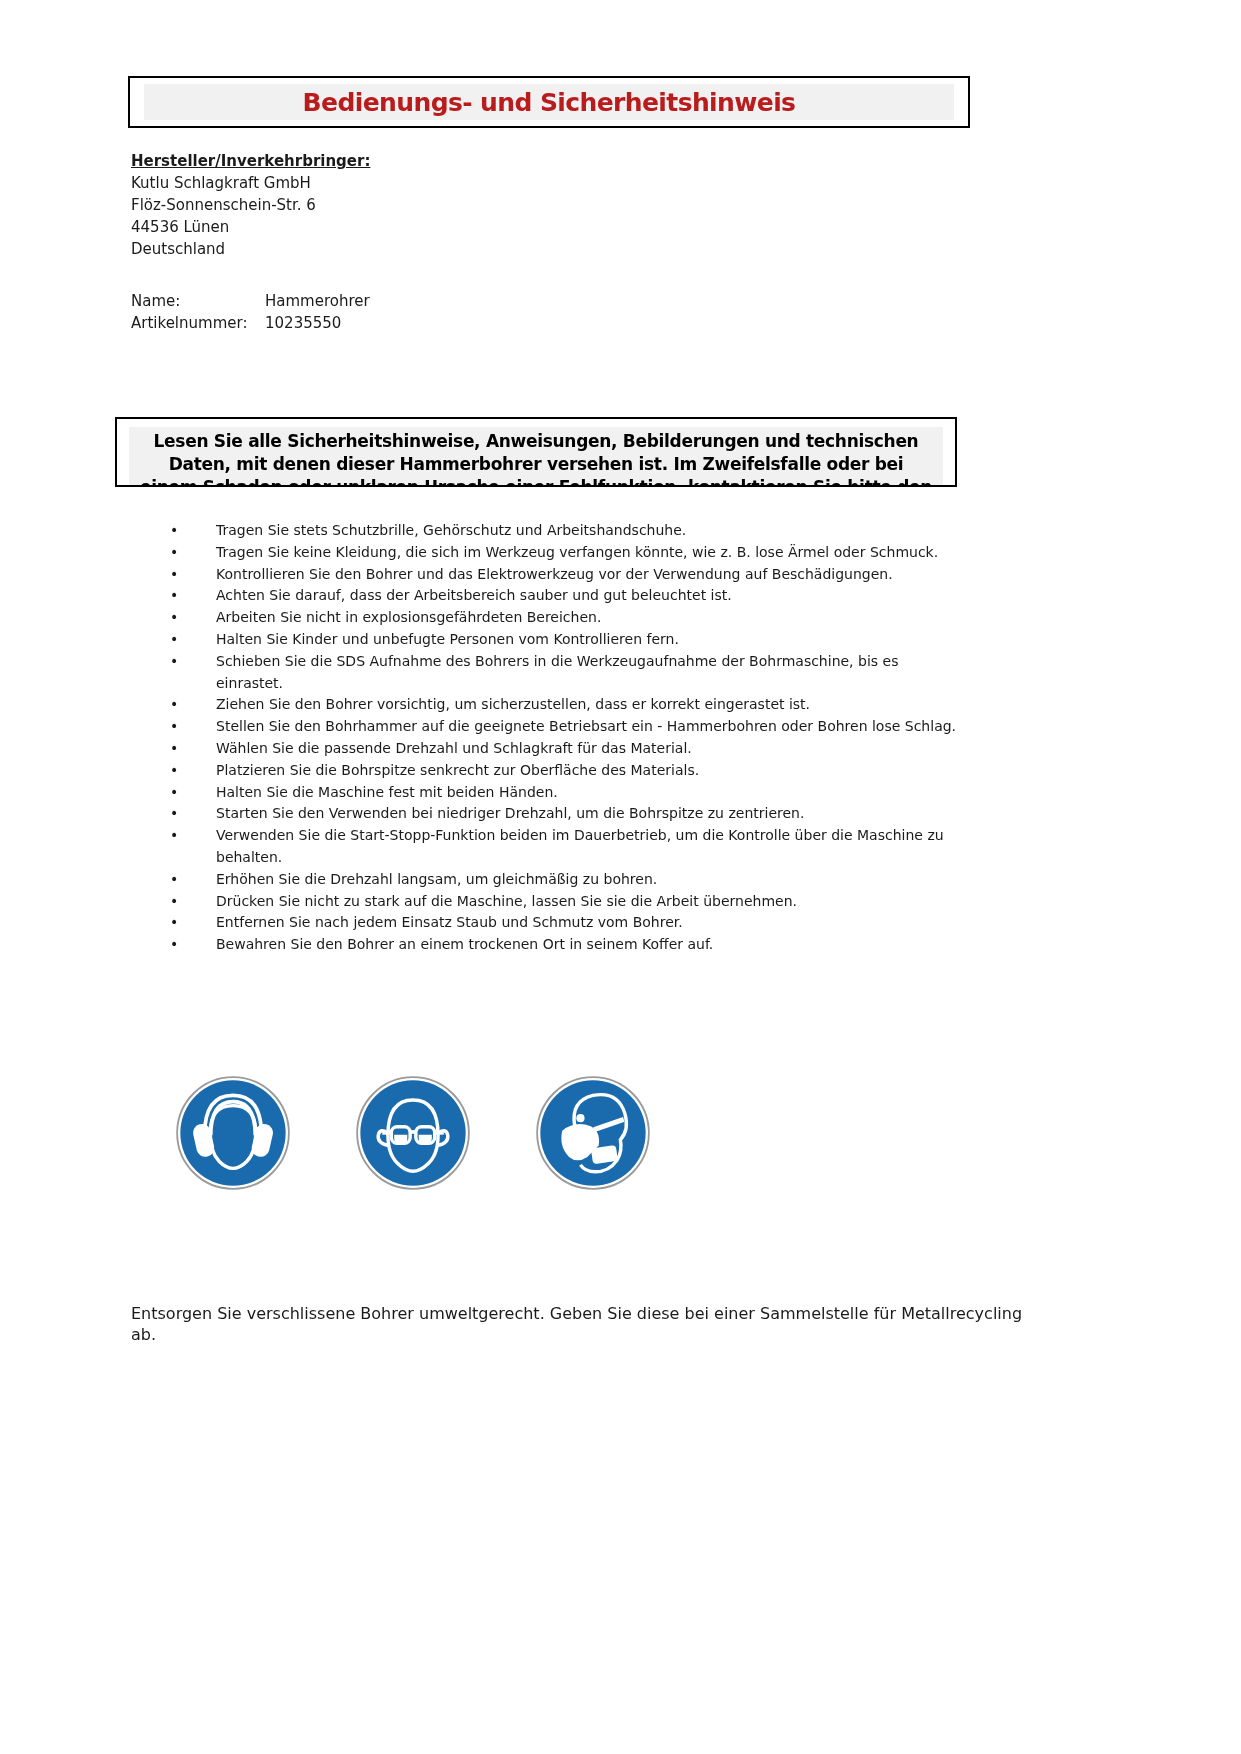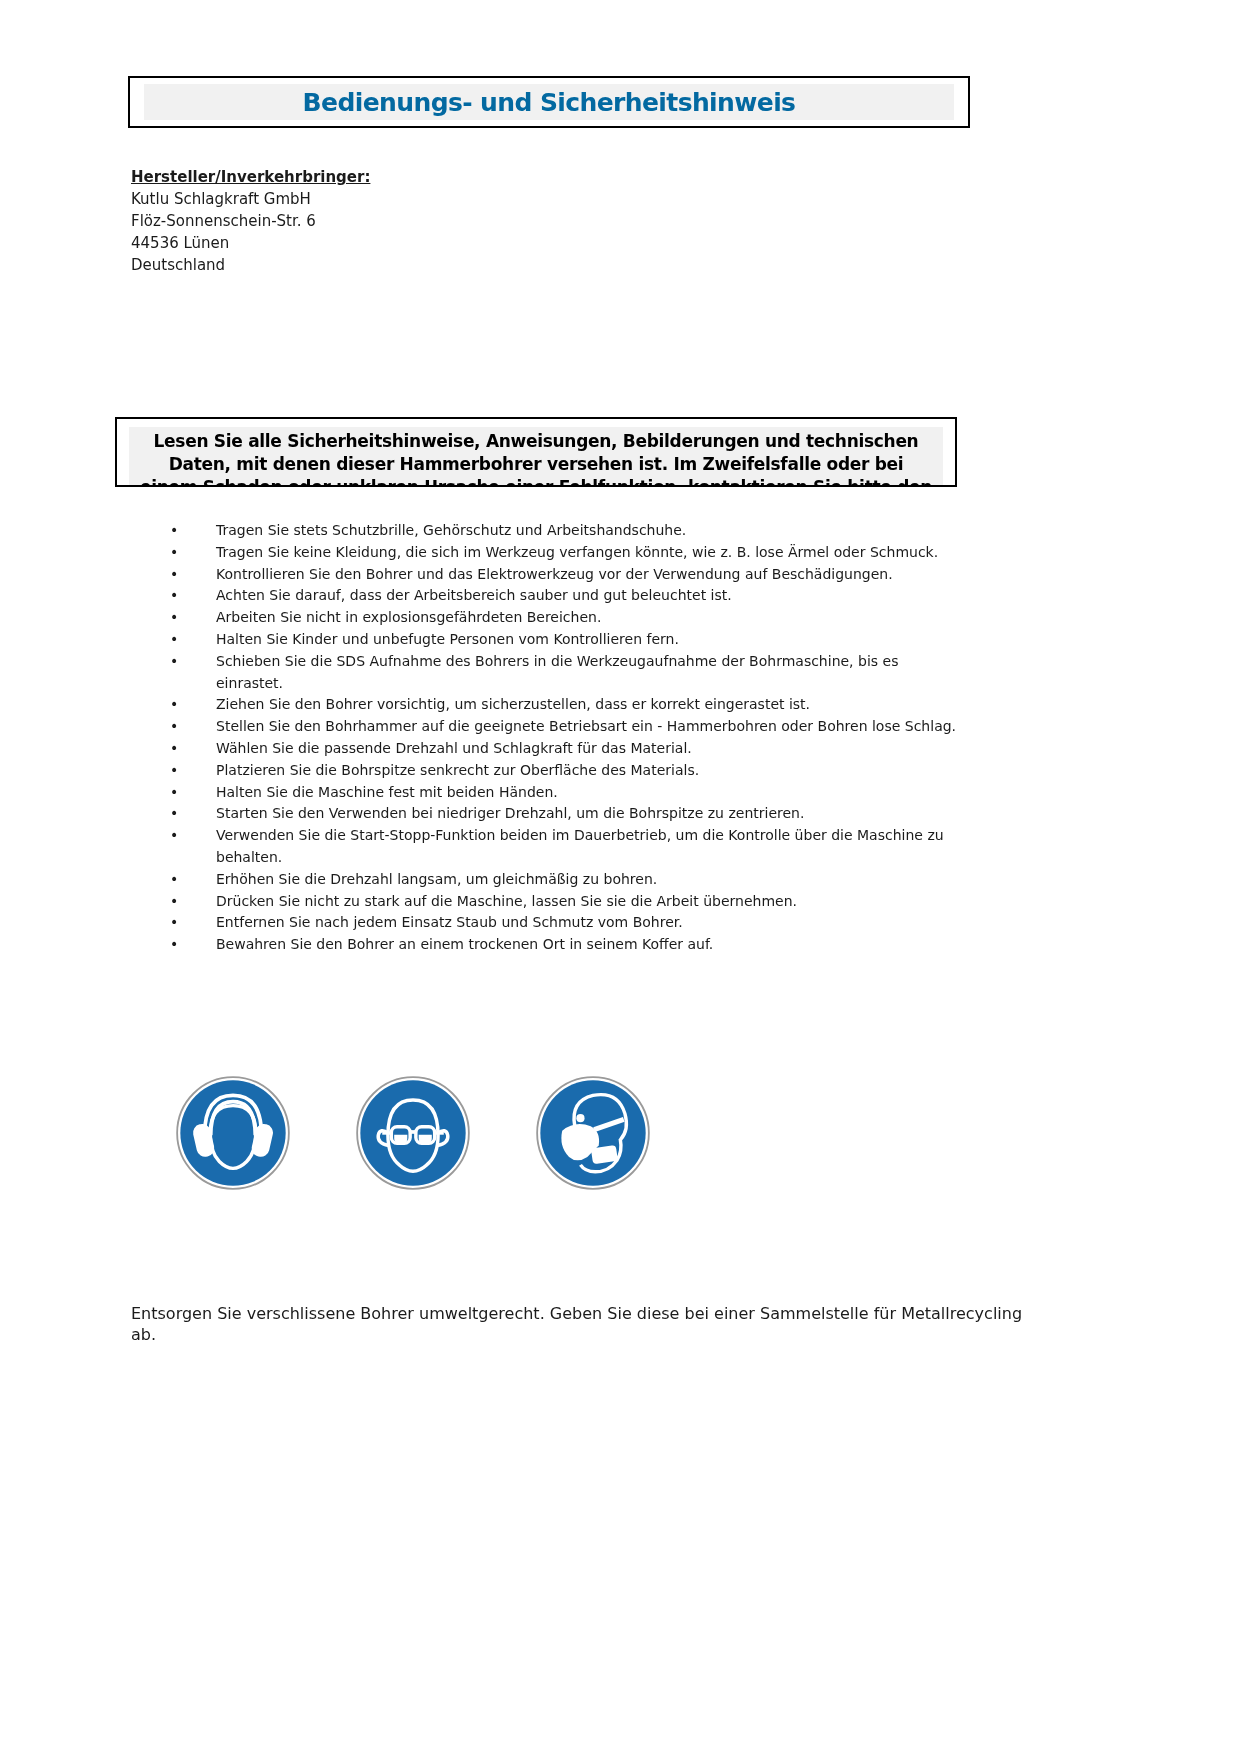--- a/index.html
+++ b/index.html
@@ -5,25 +5,25 @@
   * { margin:0; padding:0; box-sizing:border-box; }
   html,body { background:#ffffff; }
   body { font-family:"DejaVu Sans","Liberation Sans",sans-serif; color:#1b1b1b; }
   .page { position:relative; width:1241px; height:1754px; background:#fff; overflow:hidden; }
 
   
   .title-box { position:absolute; left:128px; top:76px; width:842px; height:52px;
                border:2px solid #000; background:#fff; }
   .title-inner { margin:6px 14px; background:#f1f1f1; height:36px;
                  display:flex; align-items:center; justify-content:center; }
-  .title-text { font-size:25px; font-weight:700; letter-spacing:-0.6px; color:#0369a1;
+  .title-text { font-size:25px; font-weight:700; letter-spacing:-0.6px; color:#b91c1c;
                 font-family:"DejaVu Sans","Liberation Sans",sans-serif; }
 
   
-  .mfr { position:absolute; left:131px; top:166px; font-size:15px; line-height:22px; }
+  .mfr { position:absolute; left:131px; top:150px; font-size:15px; line-height:22px; }
   .mfr-heading { font-weight:700; text-decoration:underline; }
 
   
   .product { position:absolute; left:131px; top:290px; font-size:15px; line-height:22px; }
   .product-row { display:flex; }
   .product-label { width:134px; }
 
   
   .warning-box { position:absolute; left:115px; top:417px; width:842px; height:70px;
                  border:2px solid #000; overflow:hidden; background:#fff; }
@@ -56,20 +56,30 @@
   </div>
 
   <div class="mfr">
     <div class="mfr-heading">Hersteller/Inverkehrbringer:</div>
     <div>Kutlu Schlagkraft GmbH</div>
     <div>Flöz-Sonnenschein-Str. 6</div>
     <div>44536 Lünen</div>
     <div>Deutschland</div>
   </div>
 
+  <div class="product">
+    <div class="product-row">
+      <span class="product-label">Name:</span>
+      <span>Hammerohrer</span>
+    </div>
+    <div class="product-row">
+      <span class="product-label">Artikelnummer:</span>
+      <span>10235550</span>
+    </div>
+  </div>
 
   <div class="warning-box">
     <div class="warning-inner">Lesen Sie alle Sicherheitshinweise, Anweisungen, Bebilderungen und technischen Daten, mit denen dieser Hammerbohrer versehen ist. Im Zweifelsfalle oder bei einem Schaden oder unklaren Ursache einer Fehlfunktion. kontaktieren Sie bitte den</div>
   </div>
 
   <ul class="safety-list">
 
   <li>
       <span class="blt">•</span>
       <span class="txt">Tragen Sie stets Schutzbrille, Gehörschutz und Arbeitshandschuhe.</span>

